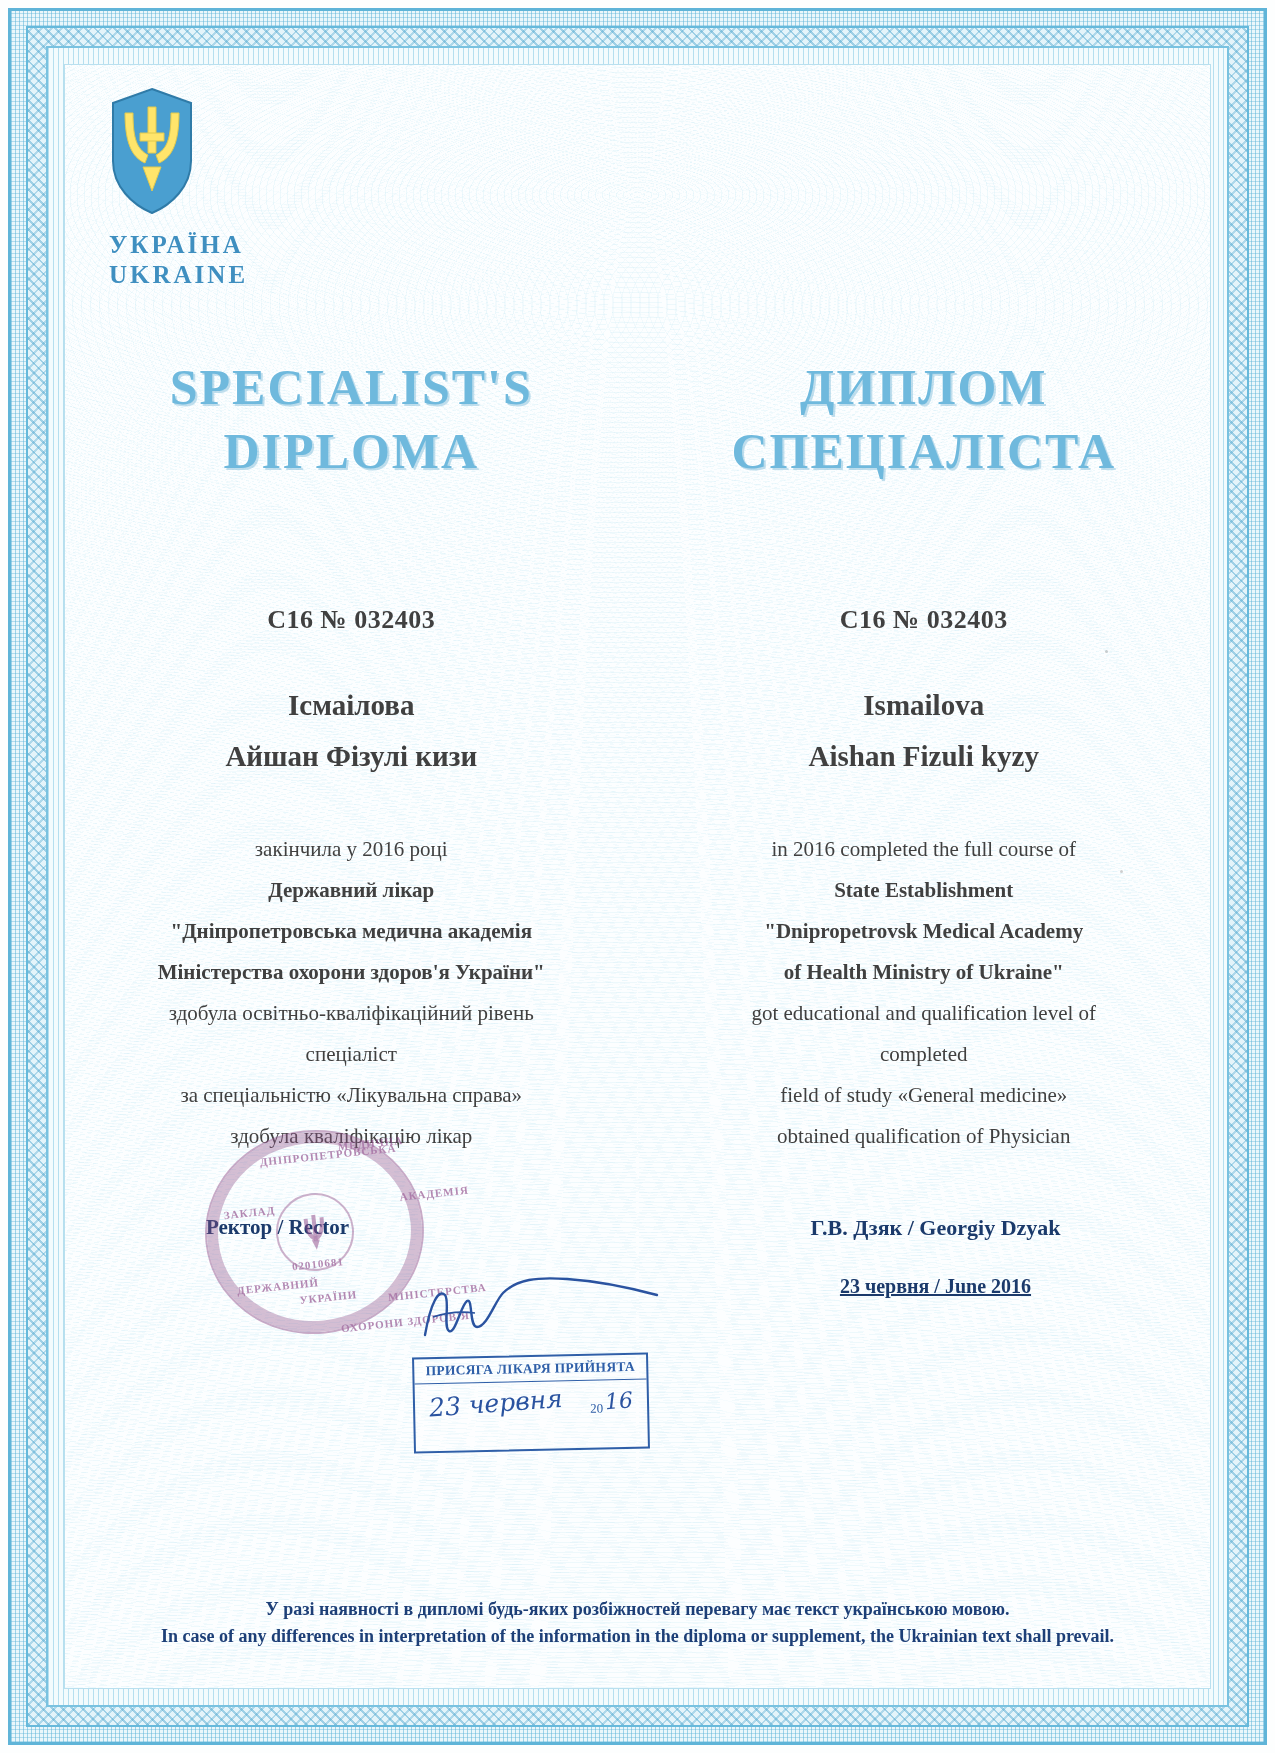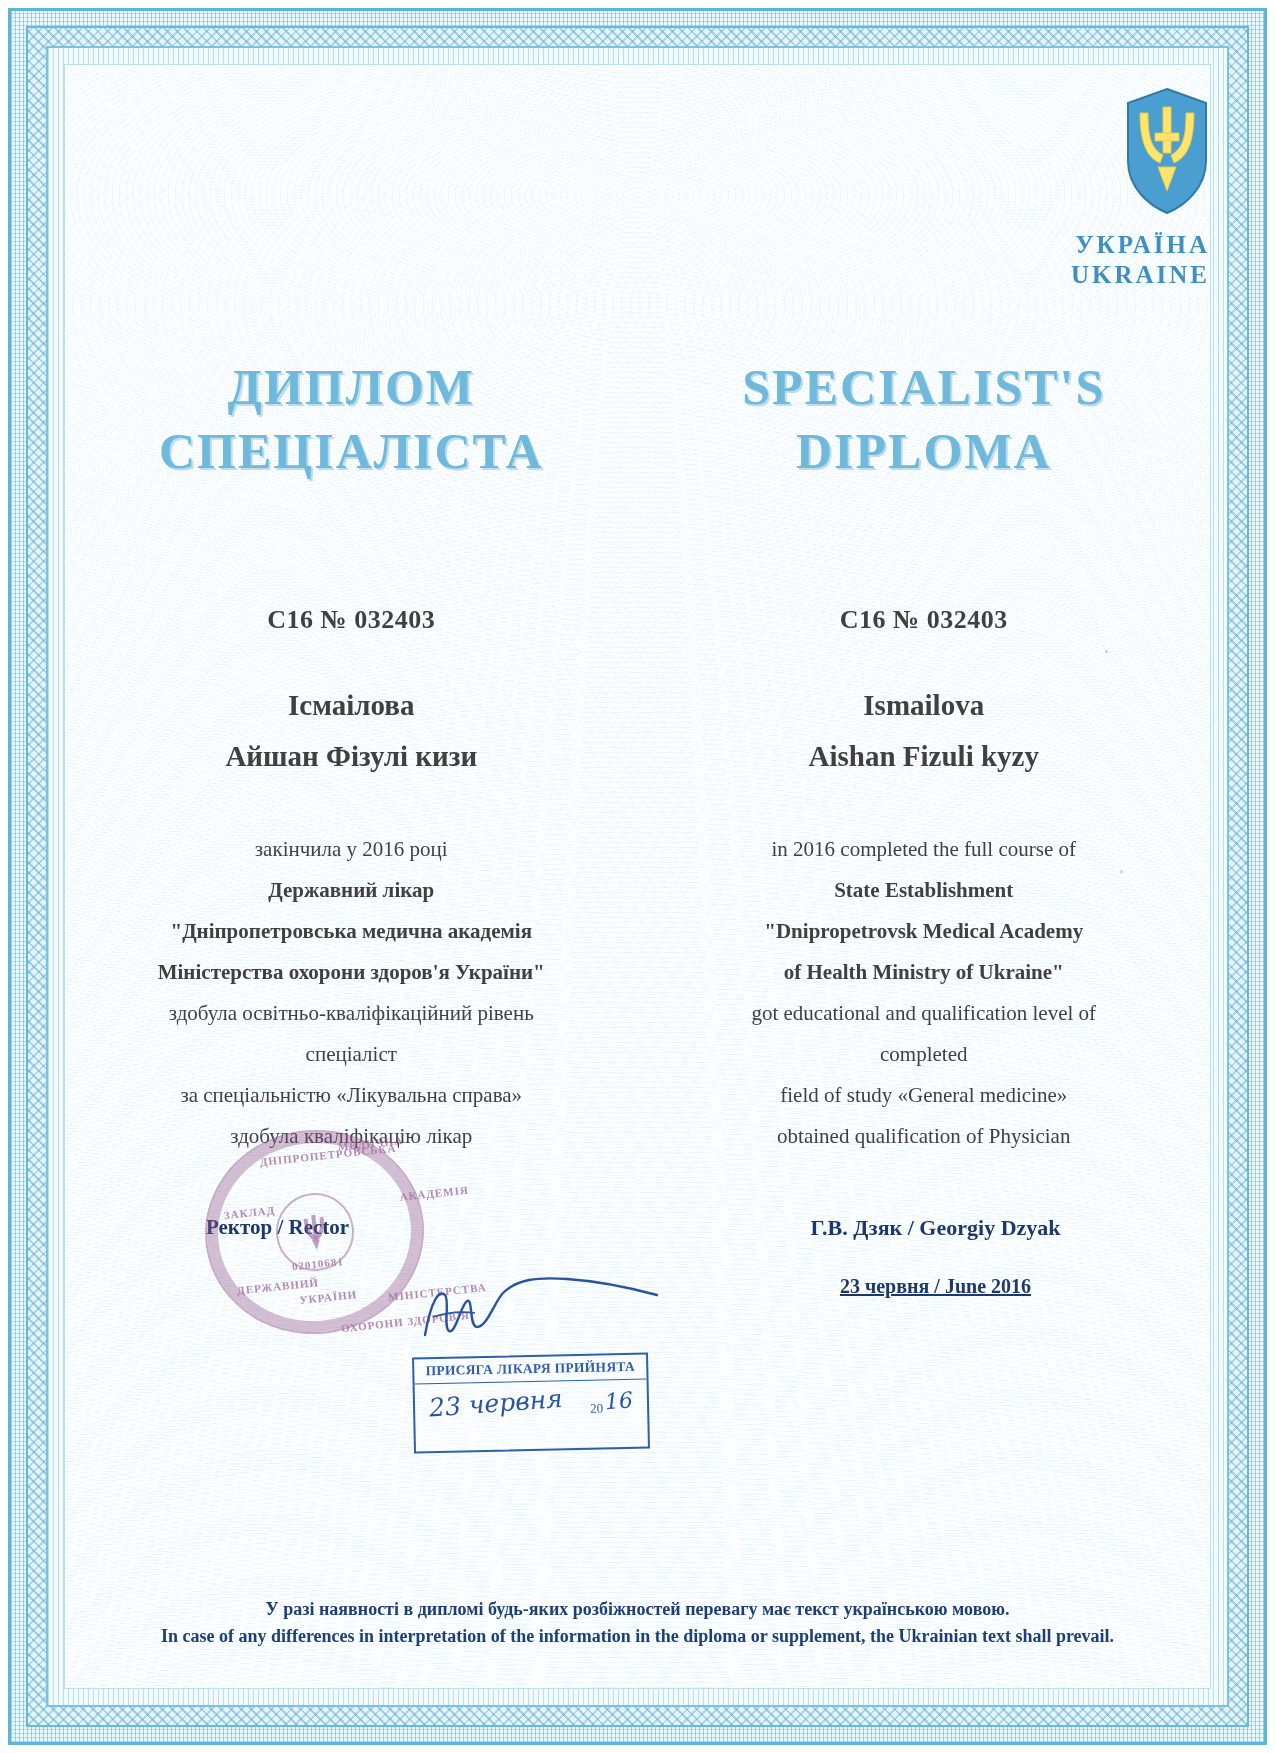--- a/index.html
+++ b/index.html
@@ -66,21 +66,21 @@
       repeating-radial-gradient(ellipse 620px 210px at 18% 240px, rgba(160,218,236,0.22) 0 1px, rgba(255,255,255,0) 1px 9px),
       repeating-radial-gradient(ellipse 620px 210px at 84% 240px, rgba(160,218,236,0.22) 0 1px, rgba(255,255,255,0) 1px 9px),
       repeating-linear-gradient(12deg, rgba(180,226,240,0.14) 0 1px, rgba(255,255,255,0) 1px 11px);
   }
 
   
   .emblem-wrap {
     position: absolute;
     left: 17px; right: 0;
     top: 22px;
-    text-align: right;
+    text-align: left;
     padding-left: 27px;
   }
   .tryzub {
     display: inline-block;
     width: 86px;
     height: 128px;
   }
   .country-ua, .country-en {
     font-family: "Liberation Serif", serif;
     color: #3f8fc0;
@@ -320,26 +320,26 @@
             <path d="M34 80 h18 l-9 24 z"></path>
           </g>
         </svg>
       </span>
       <div class="country-ua">УКРАЇНА</div>
       <div class="country-en">UKRAINE</div>
     </div>
 
     <div class="titles">
       <div class="title-col">
+        <div class="title-line">SPECIALIST'S</div>
+        <div class="title-line">DIPLOMA</div>
+      </div>
+      <div class="title-col">
         <div class="title-line">ДИПЛОМ</div>
         <div class="title-line">СПЕЦІАЛІСТА</div>
-      </div>
-      <div class="title-col">
-        <div class="title-line">SPECIALIST'S</div>
-        <div class="title-line">DIPLOMA</div>
       </div>
     </div>
 
     <div class="columns">
       <div class="col">
         <div class="serial">C16 № 032403</div>
         <div class="name-line">Ісмаілова</div>
         <div class="name-line second">Айшан Фізулі кизи</div>
         <div class="txt">закінчила у 2016 році</div>
         <div class="txt b">Державний лікар</div>

